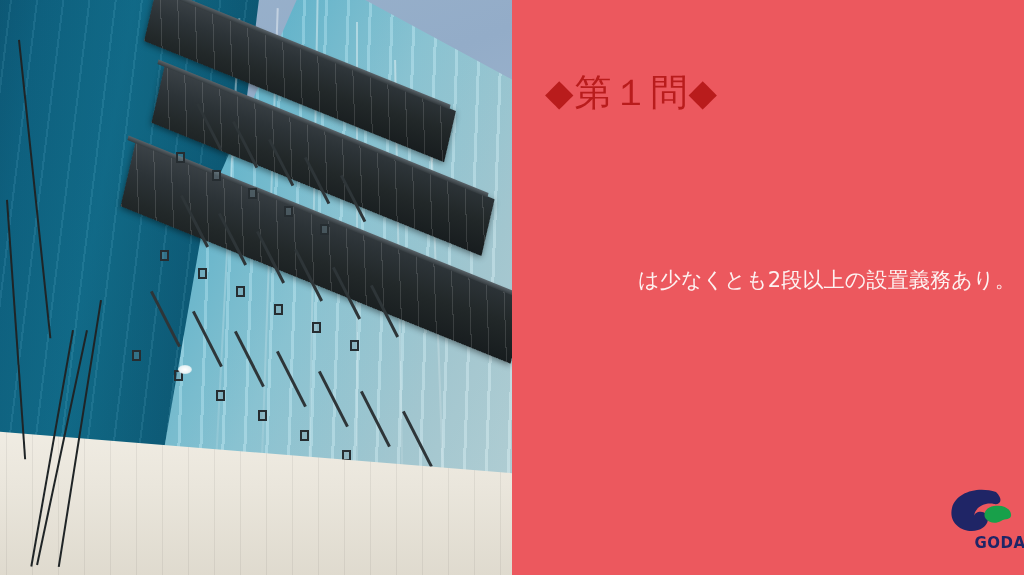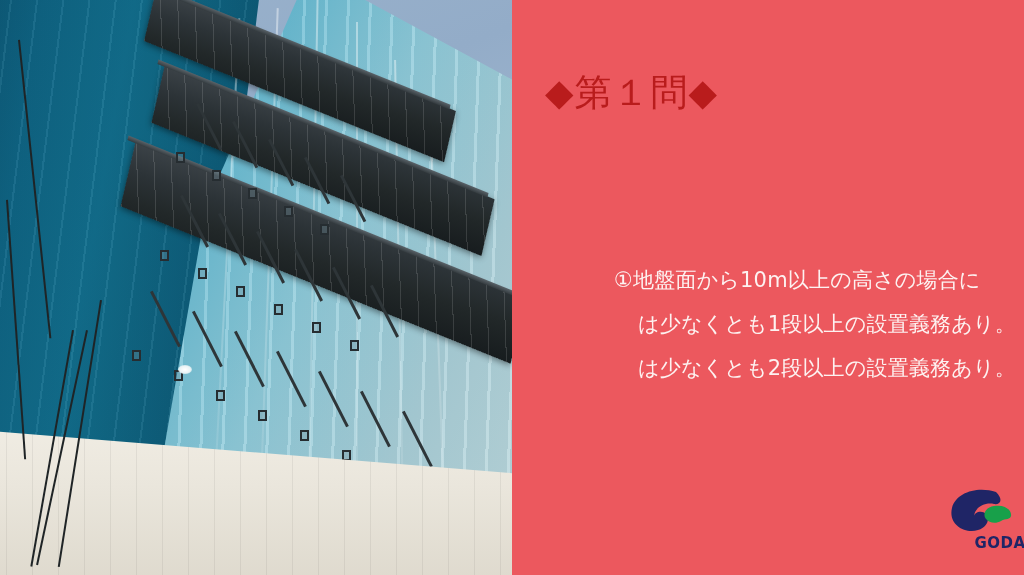--- a/index.html
+++ b/index.html
@@ -306,24 +306,20 @@
     <div class="cable" style="left:100px;top:300px;width:2px;height:270px;transform:rotate(9deg);"></div>
   </div>
 
   <div class="panel"></div>
 
   <div class="title">◆第１問◆</div>
 
 
   <div class="options">
     <div class="option">
-      <span>①地盤面から10m以上の高さの場合に</span>
-      <span class="cont">は少なくとも1段以上の設置義務あり。</span>
-    </div>
-    <div class="option">
       <span class="cont">は少なくとも2段以上の設置義務あり。</span>
     </div>
   </div>
 
   <div class="logo">
     <svg width="72" height="50" viewBox="0 0 72 50">
       <path d="M48 6 C30 0, 8 6, 4 22 C0 38, 16 48, 30 44 C40 41, 42 32, 38 28 C34 24, 26 26, 26 31 C26 22, 36 16, 46 18 C52 19, 56 14, 48 6 Z" fill="#1f2566"></path>
       <path d="M46 20 C38 21, 34 28, 38 33 C41 37, 48 38, 53 35 C58 32, 62 34, 63 30 C64 25, 58 18, 46 20 Z" fill="#18a04a"></path>
     </svg>
     <div class="logo-text">GODA</div>

